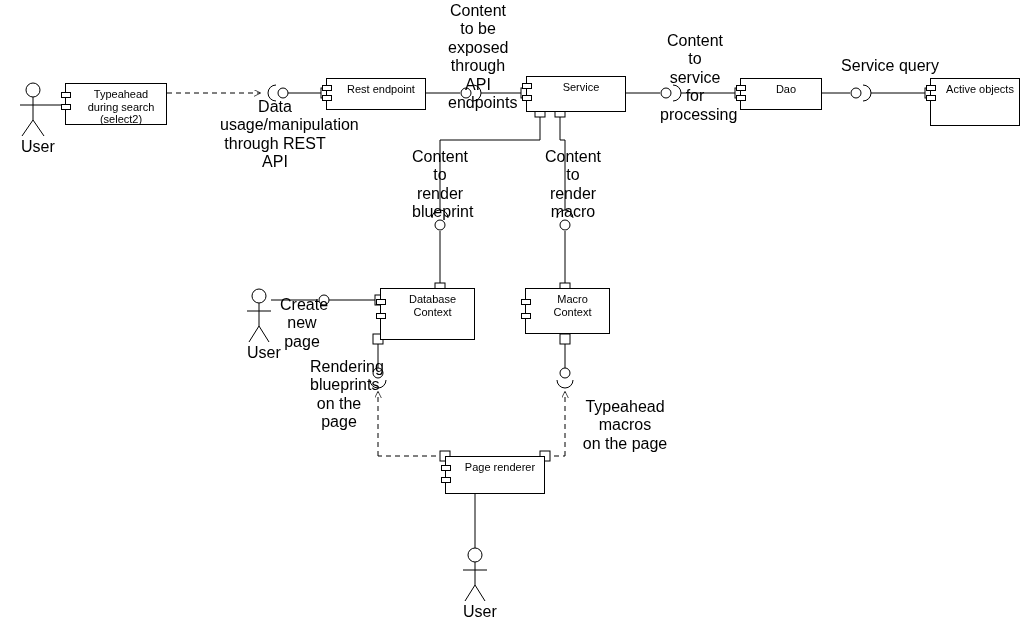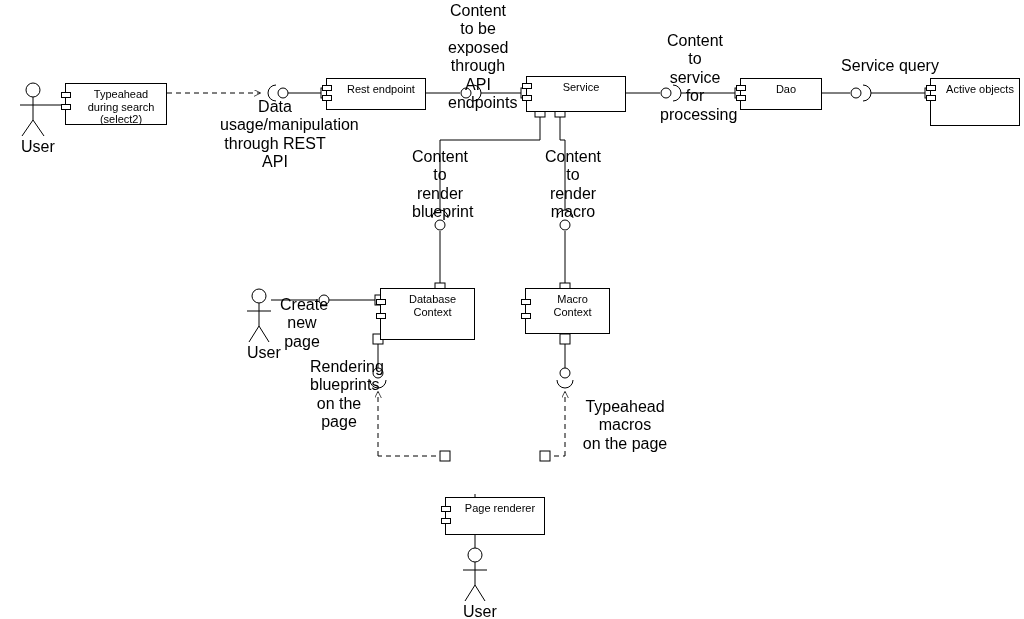--- a/index.html
+++ b/index.html
@@ -227,21 +227,21 @@
 Context</span>
   </div>
 
   <div class="component" style="left:525px; top:288px; width:85px; height:46px;">
     <div class="lug" style="top:10px;"></div>
       <div class="lug" style="top:24px;"></div>
     <span>Macro
 Context</span>
   </div>
 
-  <div class="component" style="left:445px; top:456px; width:100px; height:38px;margin-top:41px;">
+  <div class="component" style="left:445px; top:456px; width:100px; height:38px;">
     <div class="lug" style="top:8px;"></div>
       <div class="lug" style="top:20px;"></div>
     <span>Page renderer</span>
   </div>
 
   <div class="label" style="left:21px; top:138px; width:24px;">User</div>
   <div class="label" style="left:247px; top:344px; width:24px;">User</div>
   <div class="label" style="left:463px; top:603px; width:24px;">User</div>
 
   <div class="label" style="left:448px; top:2px; width:60px;">Content

